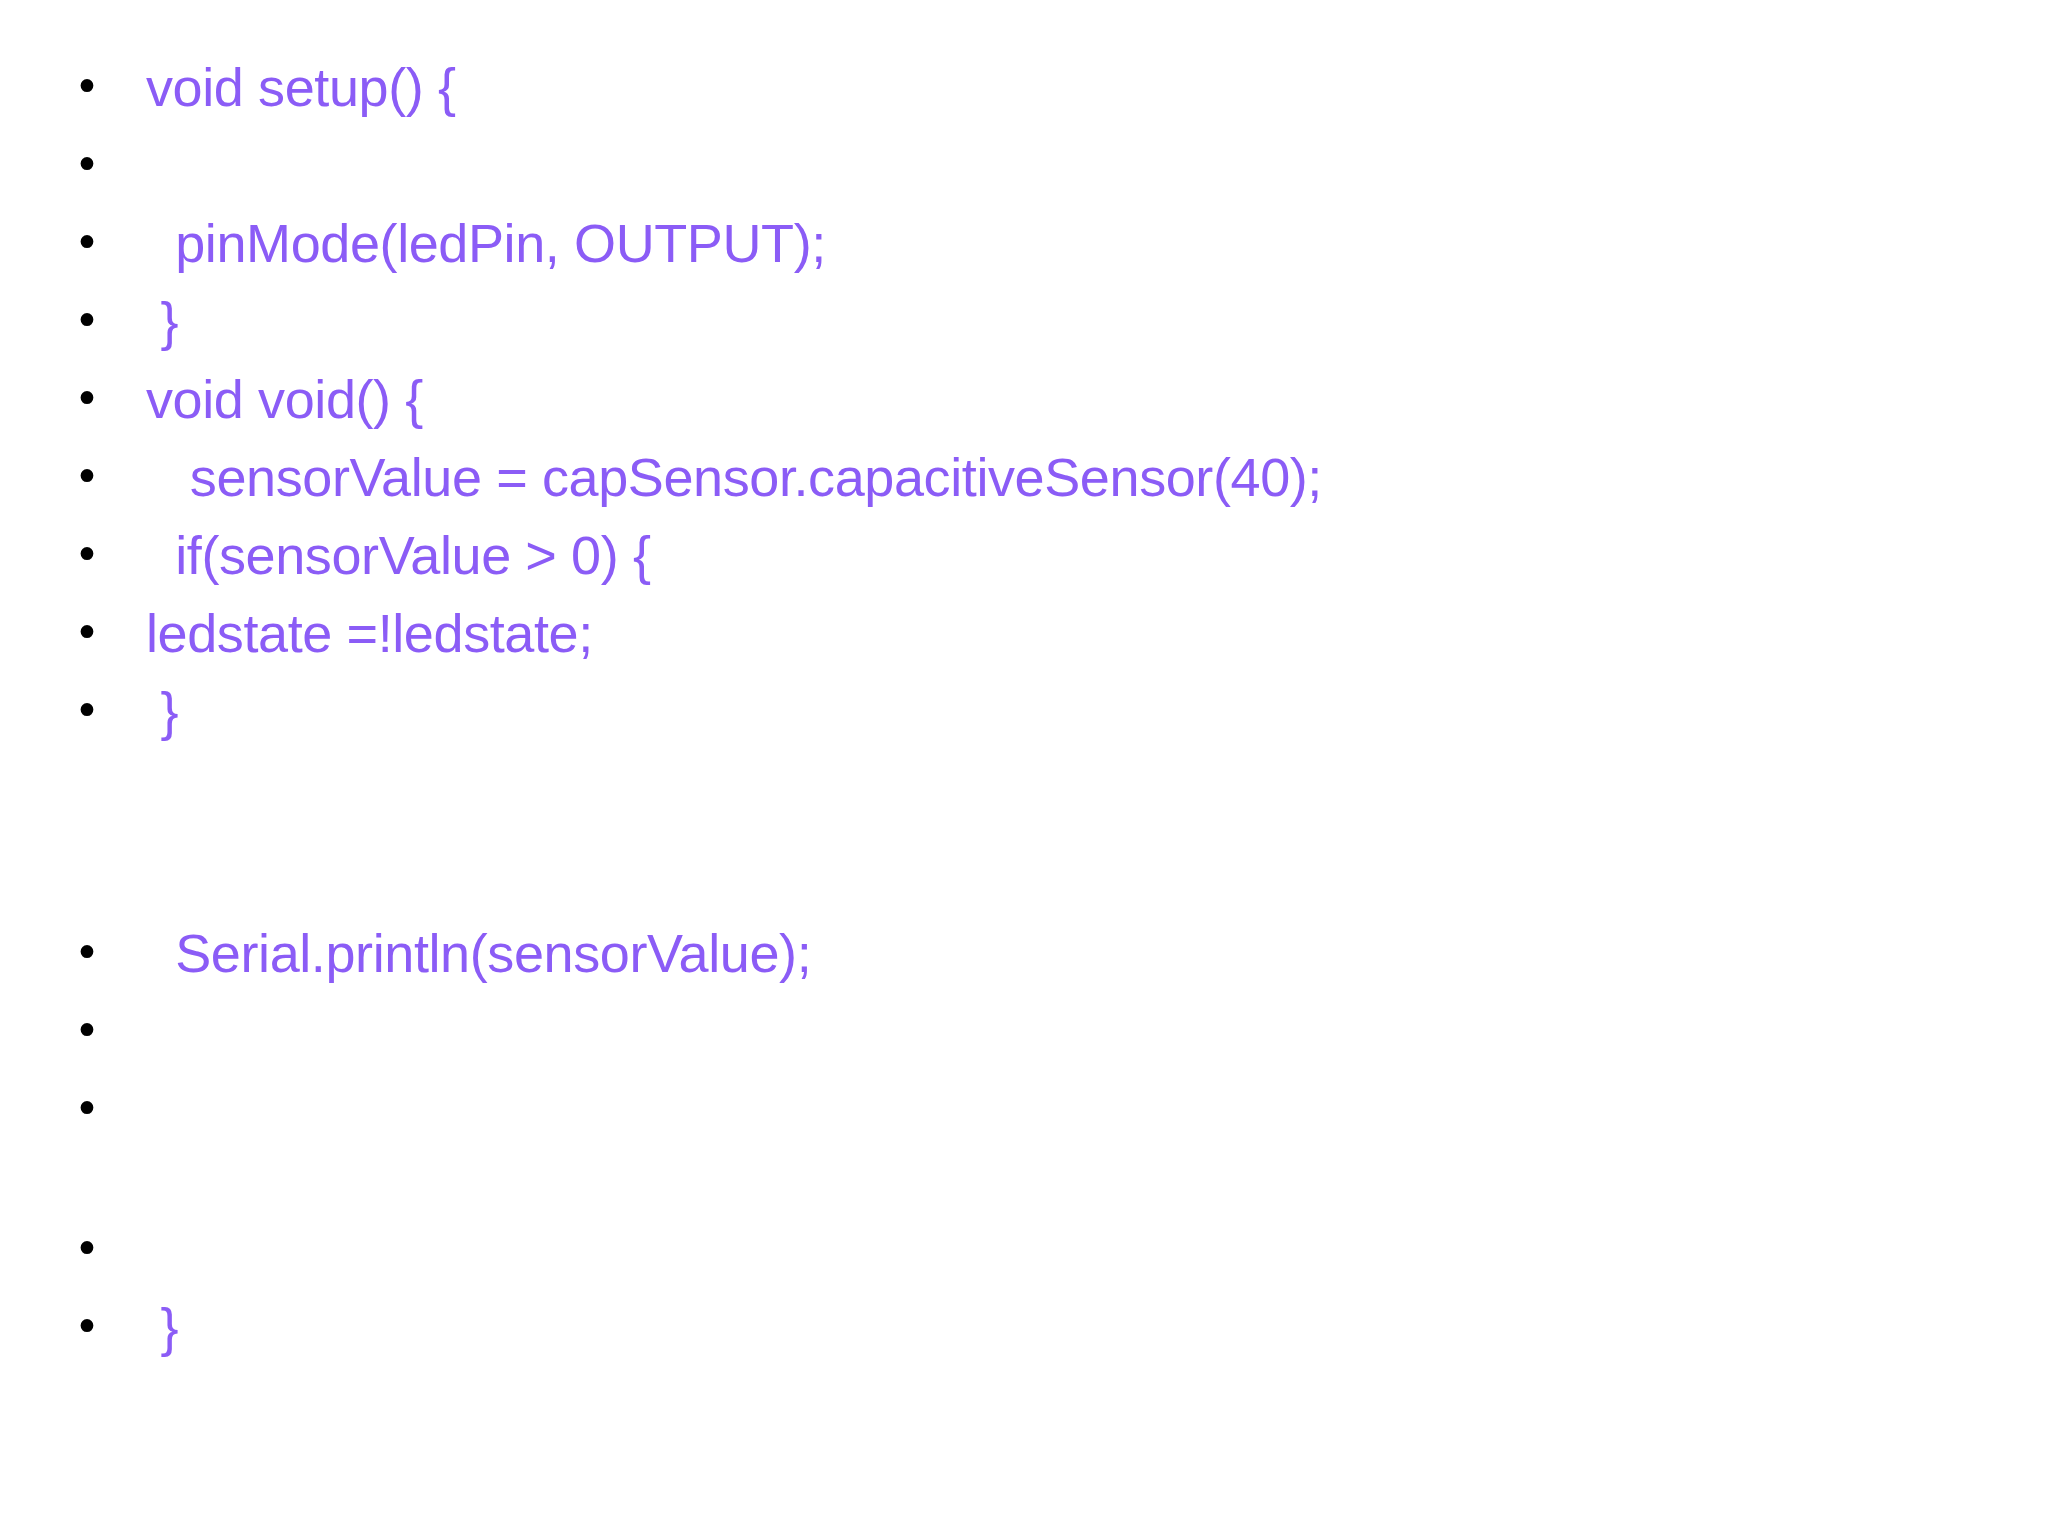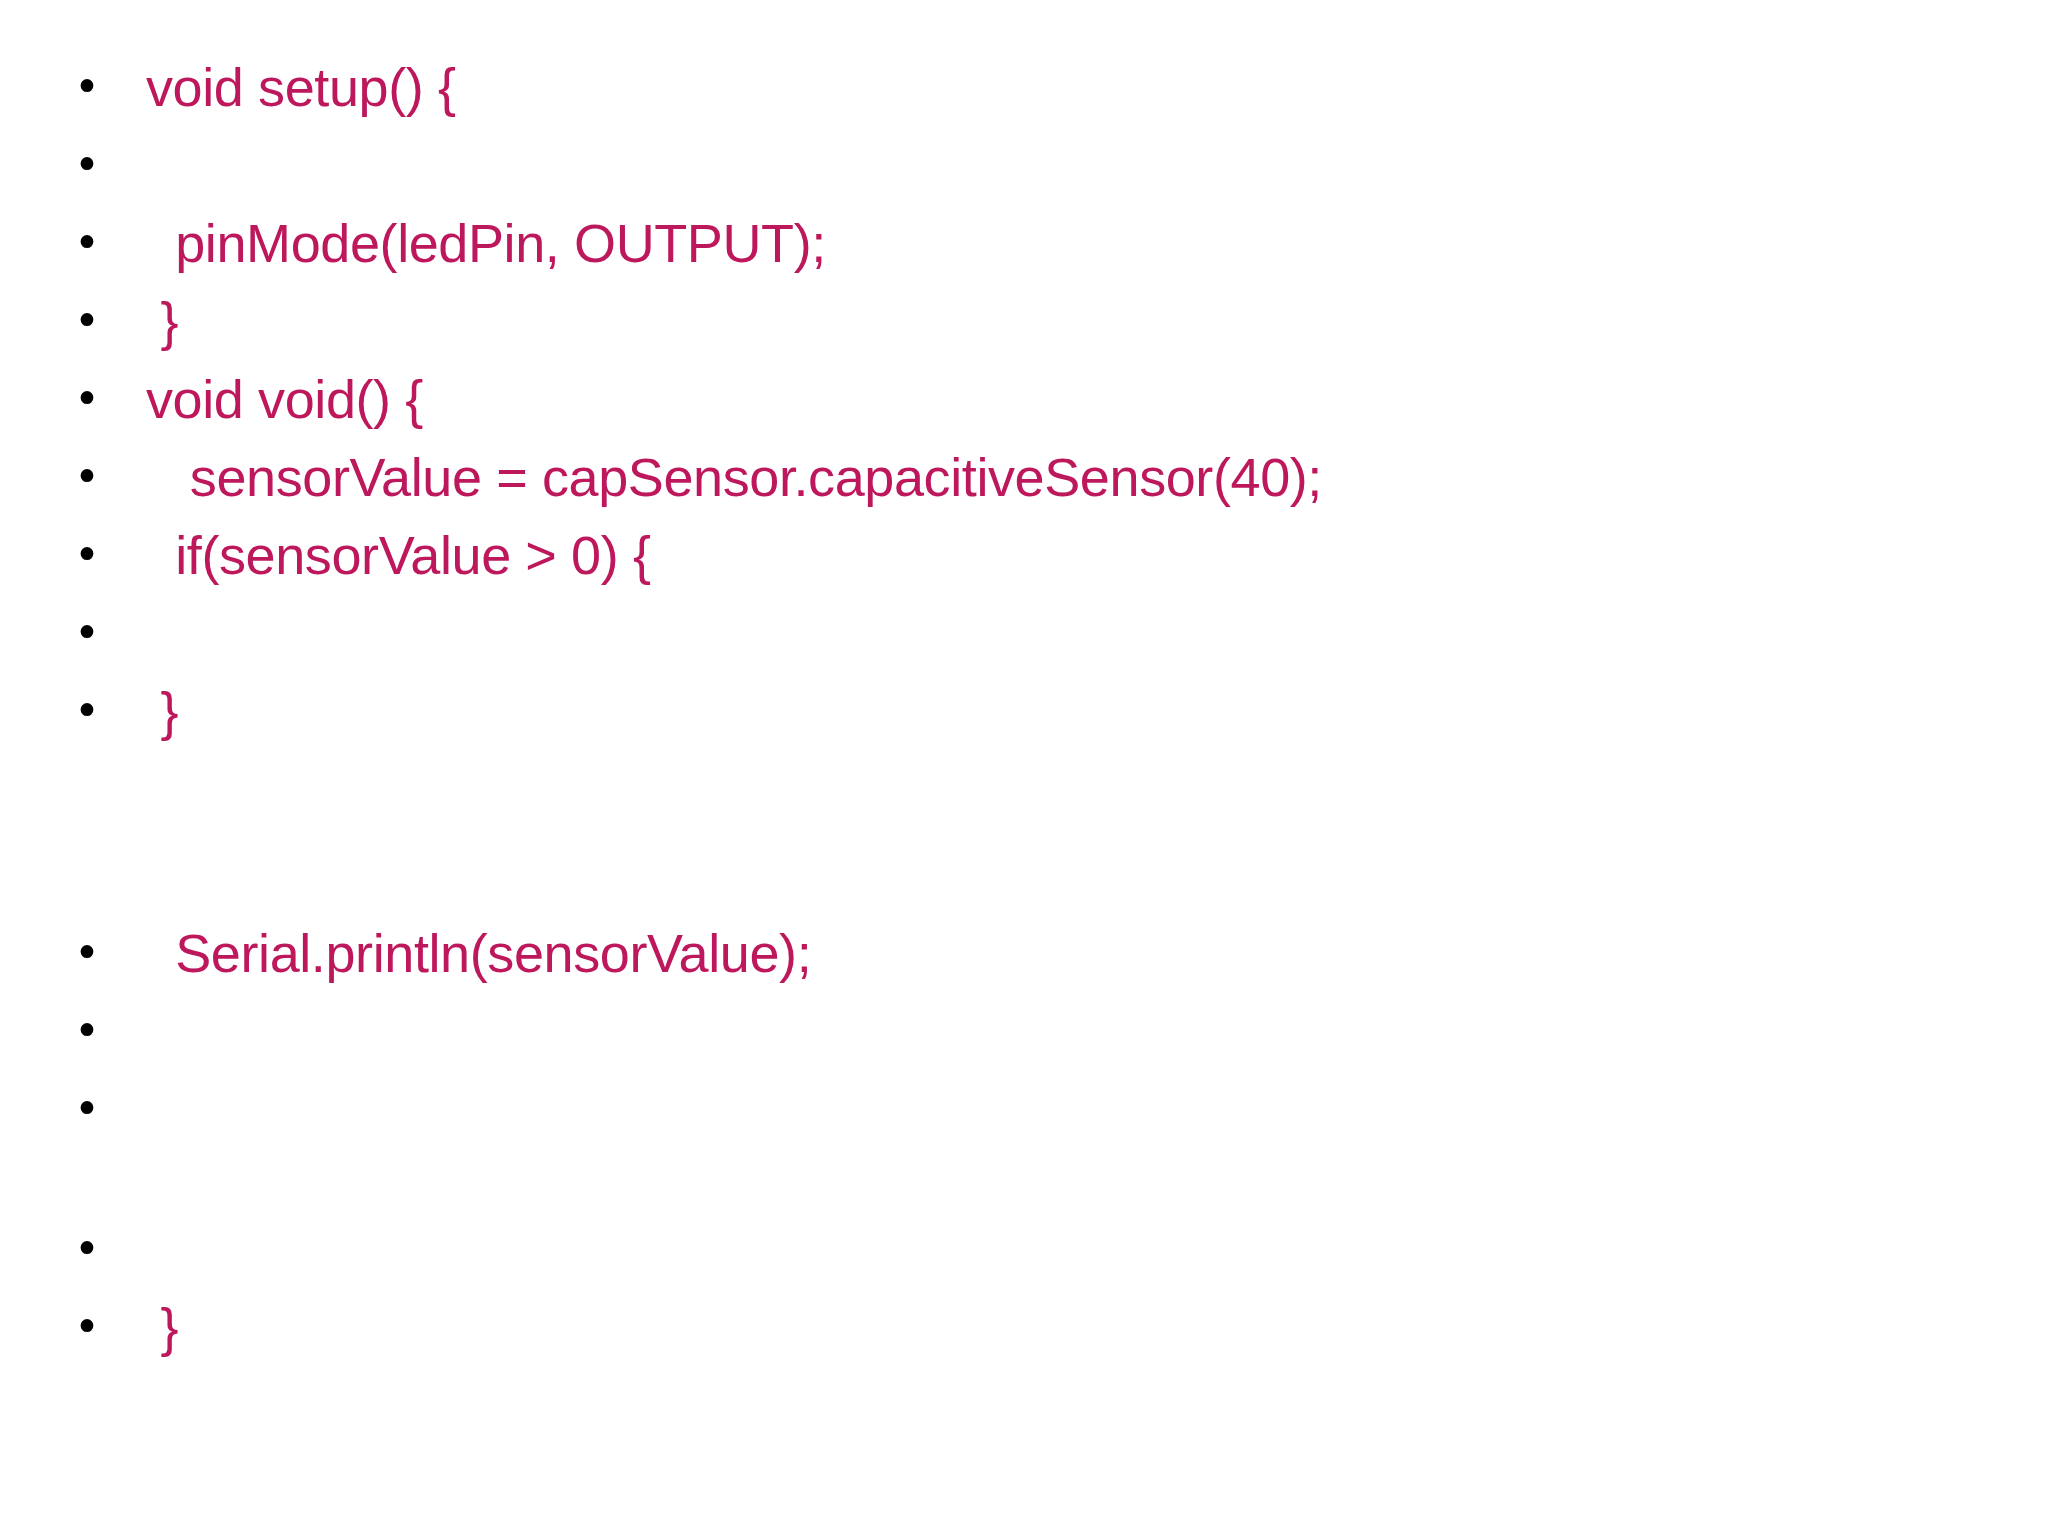--- a/index.html
+++ b/index.html
@@ -50,21 +50,21 @@
     color: #000000;
     font-family: "DejaVu Sans", sans-serif;
   }
 
   .line-text {
     padding-left: 46px;
     font-size: 54px;
     line-height: 78px;
     letter-spacing: -0.4px;
     font-family: "Liberation Sans", sans-serif;
-    color: #be185d;
+    color: #8b5cf6;
     white-space: pre;
     font-stretch: condensed;
   }
 
   
   .gap-large { height: 164px; }
   .gap-small { height: 62px; }
 
   .spacer {
     width: 100%;
@@ -99,20 +99,21 @@
     <li class="code-line">
       <span class="bullet-marker">•</span>
       <span class="line-text">   sensorValue = capSensor.capacitiveSensor(40);</span>
     </li>
     <li class="code-line">
       <span class="bullet-marker">•</span>
       <span class="line-text">  if(sensorValue &gt; 0) {</span>
     </li>
     <li class="code-line">
       <span class="bullet-marker">•</span>
+      <span class="line-text">ledstate =!ledstate;</span>
     </li>
     <li class="code-line">
       <span class="bullet-marker">•</span>
       <span class="line-text"> }</span>
     </li>
 
     <li class="spacer gap-large"></li>
 
     <li class="code-line">
       <span class="bullet-marker">•</span>

